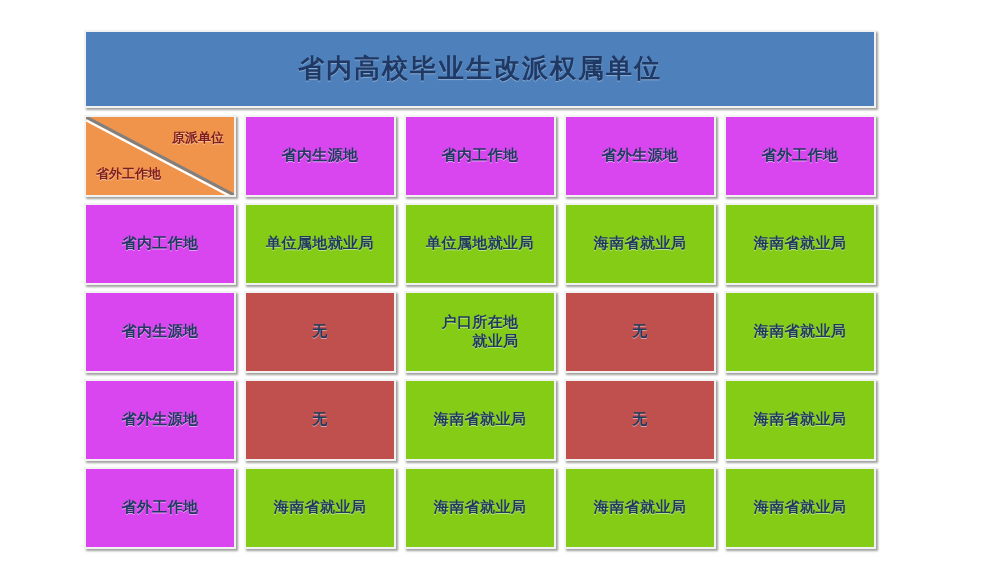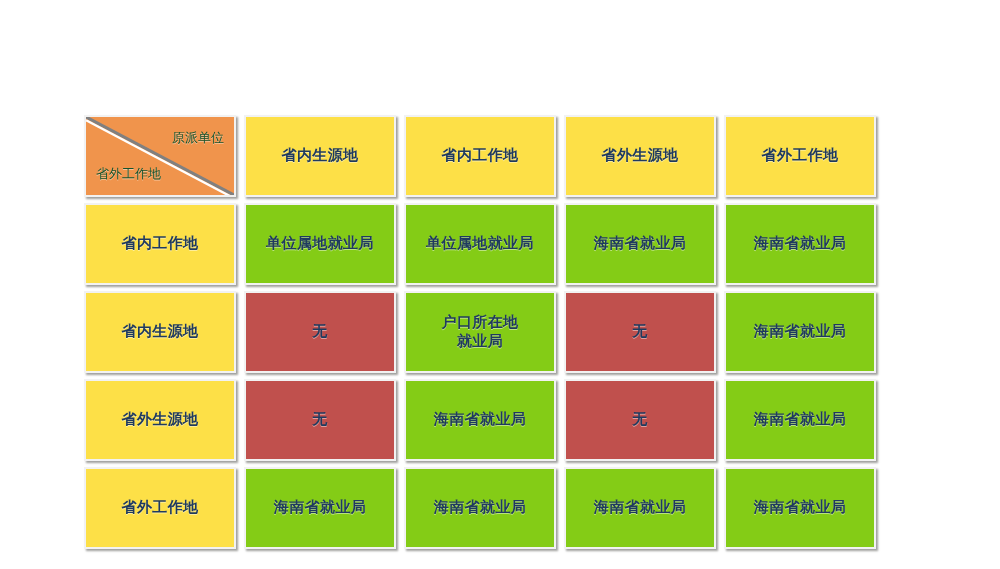--- a/index.html
+++ b/index.html
@@ -73,47 +73,50 @@
   #corner .diag {
     position: absolute;
     left: 0;
     top: 0;
     width: 100%;
     height: 100%;
     pointer-events: none;
   }
   #corner .lbl {
     position: absolute;
-    font-weight: normal;
+    font-weight: bold;
     font-size: 13px;
-    color: #14532d;
+    color: #7f1d1d;
     text-shadow: 0 1px 0 rgba(255,255,255,0.45);
     white-space: nowrap;
   }
   #corner .lbl.top-right {
     right: 10px;
     top: 12px;
   }
   #corner .lbl.bottom-left {
     left: 10px;
     bottom: 12px;
   }
 
   
-  .fill-orange { background: #fde047; }
+  .fill-orange { background: #d946ef; }
   .fill-green  { background: #84cc16; }
   .fill-red    { background: #c0504d; }
 
   .head .txt, .rowhead .txt { font-size: 15px; }
 </style>
 </head>
 <body>
 
 <div id="matrix">
 
+  <div class="cell" id="banner" style="width: 792px;">
+    <span class="txt">省内高校毕业生改派权属单位</span>
+  </div>
 
   <div class="cell" id="corner" style="left: 0px; top: 85px; width: 152px; height: 82px;">
     <svg class="diag" viewBox="0 0 148 82" preserveAspectRatio="none">
       <line x1="0" y1="0" x2="148" y2="82" stroke="#808080" stroke-width="3.2"></line>
       <line x1="0" y1="3.4" x2="148" y2="85.4" stroke="#ffffff" stroke-width="2.4"></line>
     </svg>
     <span class="lbl top-right">原派单位</span>
     <span class="lbl bottom-left">省外工作地</span>
   </div>
 
@@ -145,21 +148,21 @@
   <div class="cell fill-green" style="left: 640px; top: 173px; width: 152px; height: 82px;">
     <span class="txt">海南省就业局</span>
   </div>
 
   <div class="cell rowhead fill-orange" style="left: 0px; top: 261px; width: 152px; height: 82px;">
     <span class="txt">省内生源地</span>
   </div>
   <div class="cell fill-red" style="left: 160px; top: 261px; width: 152px; height: 82px;">
     <span class="txt">无</span>
   </div>
-  <div class="cell fill-green" style="left: 320px; top: 261px; width: 152px; height: 82px;">
+  <div class="cell fill-green" style="left: 320px; top: 261px; width: 152px; height: 82px; text-align: right;">
     <span class="txt">户口所在地
 就业局</span>
   </div>
   <div class="cell fill-red" style="left: 480px; top: 261px; width: 152px; height: 82px;">
     <span class="txt">无</span>
   </div>
   <div class="cell fill-green" style="left: 640px; top: 261px; width: 152px; height: 82px;">
     <span class="txt">海南省就业局</span>
   </div>
 

